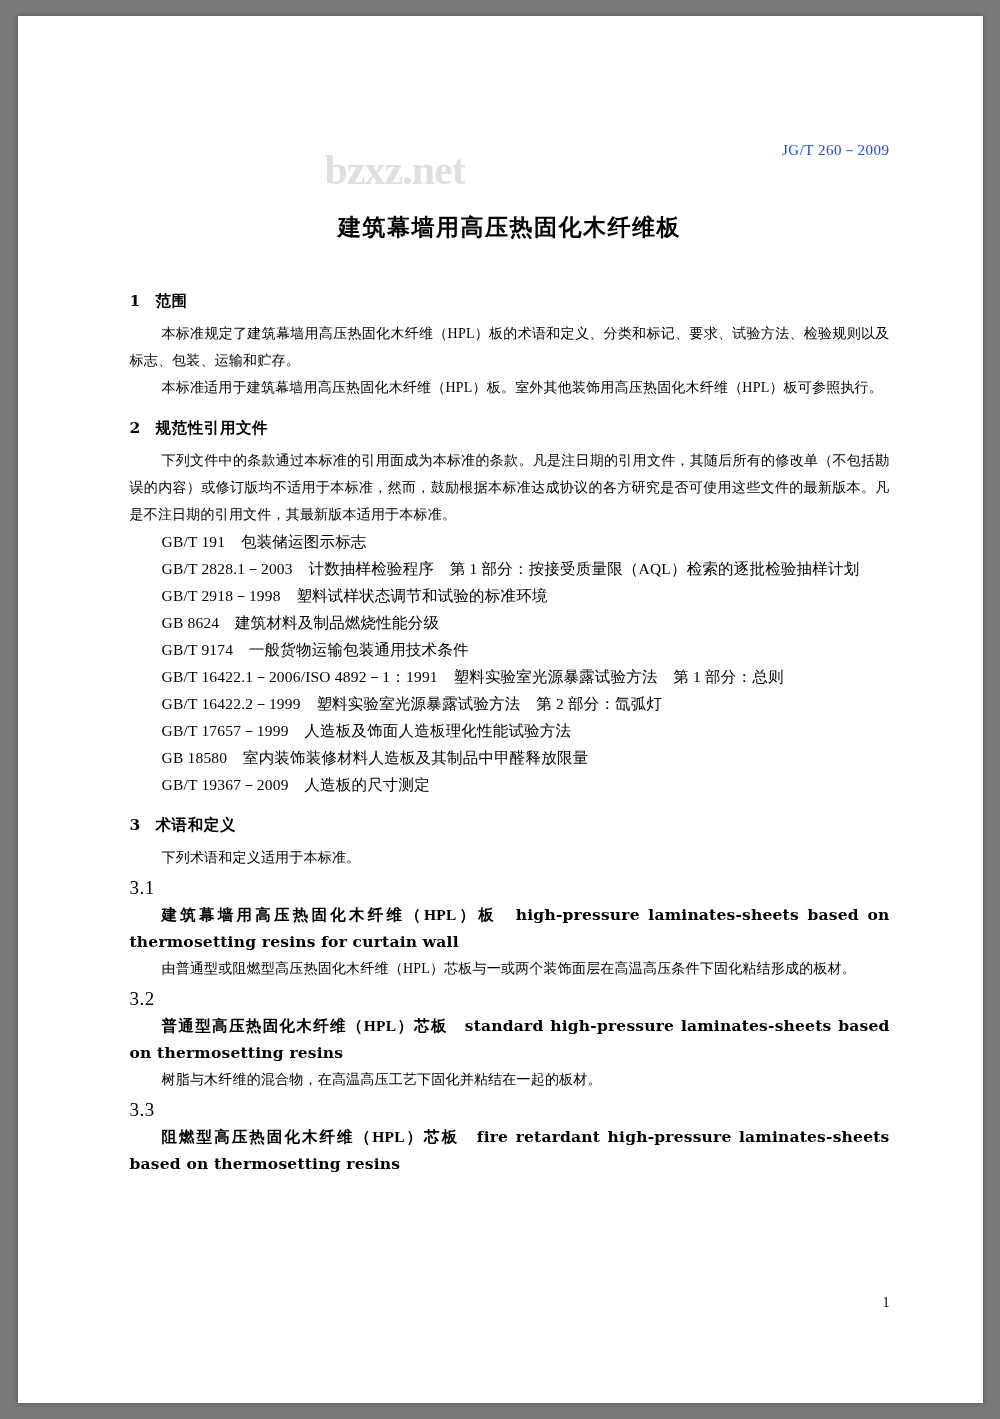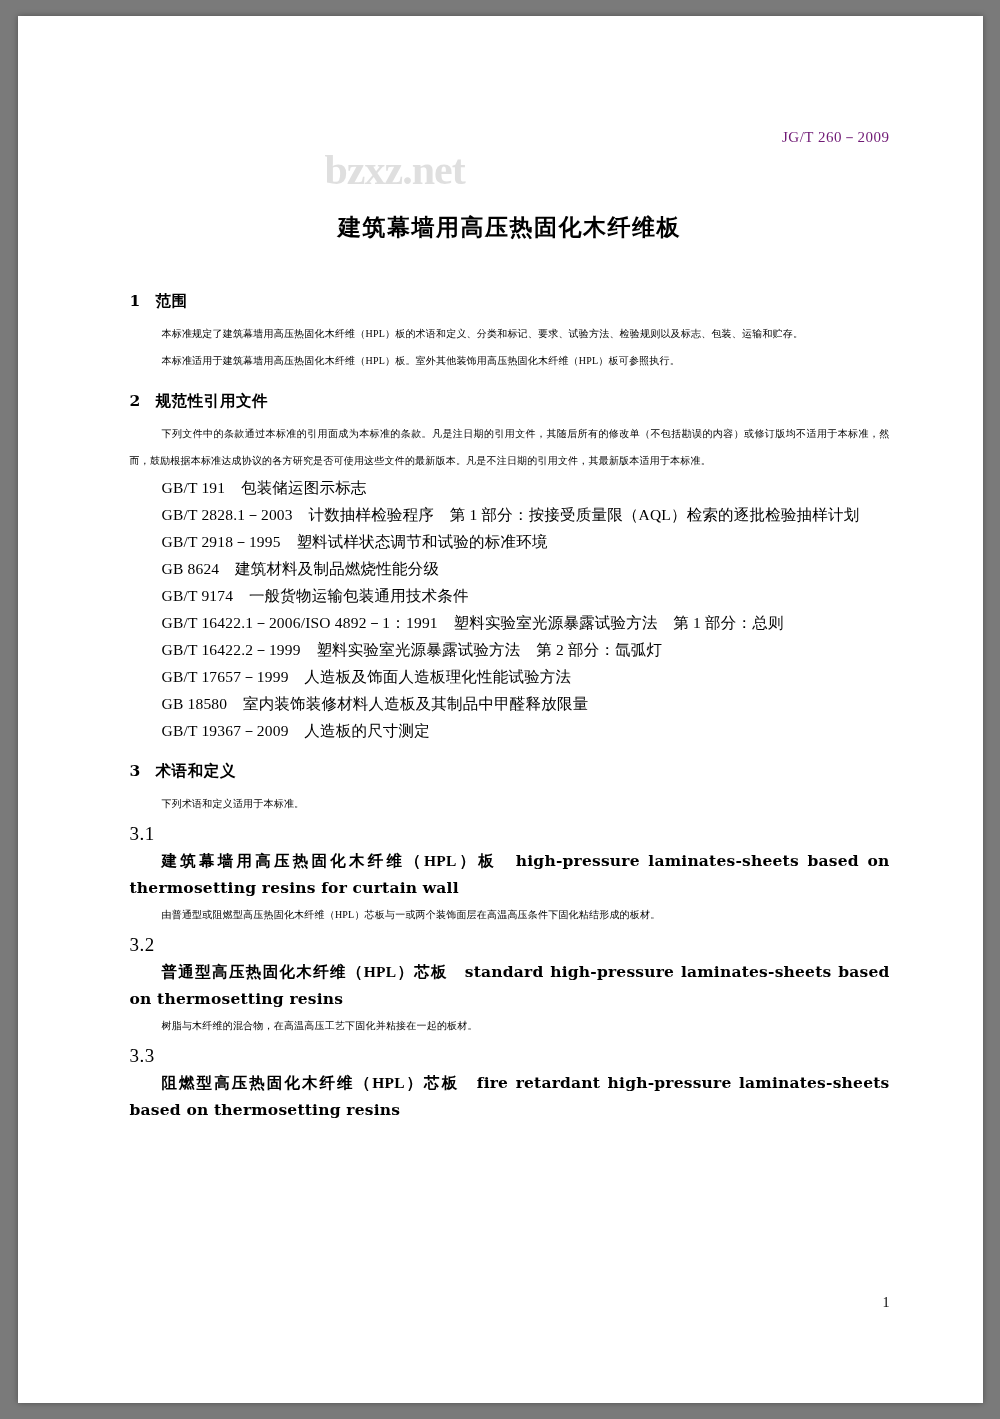--- a/index.html
+++ b/index.html
@@ -27,24 +27,24 @@
   .content {
     position: absolute;
     left: 112px;
     top: 0;
     width: 760px;
     height: 100%;
   }
   .std-code {
     position: absolute;
     right: 0;
-    top: 112px;
+    top: 125px;
     font-size: 15px;
     letter-spacing: 0.5px;
-    color: #701a75;
+    color: #1d4ed8;
     font-family: "Liberation Serif", serif;
   }
   .watermark {
     position: absolute;
     left: 195px;
     top: 130px;
     font-family: Liberation Serif, serif;
     font-weight: bold;
     font-size: 42px;
     color: rgba(150,150,150,0.30);
@@ -74,21 +74,21 @@
     font-weight: bold;
     margin: 17px 0 8px 0;
     letter-spacing: 0.6px;
     font-family: "DejaVu Serif", "Liberation Serif", serif;
   }
   .sec-head .num {
     display: inline-block;
     min-width: 26px;
   }
   .para {
-    font-size: 10px;
+    font-size: 14px;
     line-height: 27px;
     text-indent: 32px;
     text-align: justify;
     letter-spacing: 0.2px;
   }
   .ref {
     font-size: 15.5px;
     line-height: 27px;
     text-indent: 32px;
     text-align: justify;
@@ -144,41 +144,41 @@
       </div>
       <div class="para">本标准规定了建筑幕墙用高压热固化木纤维（HPL）板的术语和定义、分类和标记、要求、试验方法、检验规则以及标志、包装、运输和贮存。</div>
       <div class="para">本标准适用于建筑幕墙用高压热固化木纤维（HPL）板。室外其他装饰用高压热固化木纤维（HPL）板可参照执行。</div>
 
       <div class="sec-head">
         <span class="num">2</span><span>规范性引用文件</span>
       </div>
       <div class="para">下列文件中的条款通过本标准的引用面成为本标准的条款。凡是注日期的引用文件，其随后所有的修改单（不包括勘误的内容）或修订版均不适用于本标准，然而，鼓励根据本标准达成协议的各方研究是否可使用这些文件的最新版本。凡是不注日期的引用文件，其最新版本适用于本标准。</div>
       <div class="ref">GB/T 191　包装储运图示标志</div>
       <div class="ref">GB/T 2828.1－2003　计数抽样检验程序　第 1 部分：按接受质量限（AQL）检索的逐批检验抽样计划</div>
-      <div class="ref">GB/T 2918－1995　塑料试样状态调节和试验的标准环境</div>
+      <div class="ref">GB/T 2918－1998　塑料试样状态调节和试验的标准环境</div>
       <div class="ref">GB 8624　建筑材料及制品燃烧性能分级</div>
       <div class="ref">GB/T 9174　一般货物运输包装通用技术条件</div>
       <div class="ref">GB/T 16422.1－2006/ISO 4892－1：1991　塑料实验室光源暴露试验方法　第 1 部分：总则</div>
       <div class="ref">GB/T 16422.2－1999　塑料实验室光源暴露试验方法　第 2 部分：氙弧灯</div>
       <div class="ref">GB/T 17657－1999　人造板及饰面人造板理化性能试验方法</div>
       <div class="ref">GB 18580　室内装饰装修材料人造板及其制品中甲醛释放限量</div>
       <div class="ref">GB/T 19367－2009　人造板的尺寸测定</div>
 
       <div class="sec-head">
         <span class="num">3</span><span>术语和定义</span>
       </div>
       <div class="para">下列术语和定义适用于本标准。</div>
 
       <div class="subnum">3.1</div>
       <div class="term"><span>建筑幕墙用高压热固化木纤维（HPL）板</span>　<span class="en">high-pressure laminates-sheets based on thermosetting resins for curtain wall</span></div>
       <div class="para">由普通型或阻燃型高压热固化木纤维（HPL）芯板与一或两个装饰面层在高温高压条件下固化粘结形成的板材。</div>
 
       <div class="subnum">3.2</div>
       <div class="term"><span>普通型高压热固化木纤维（HPL）芯板</span>　<span class="en">standard high-pressure laminates-sheets based on thermosetting resins</span></div>
-      <div class="para">树脂与木纤维的混合物，在高温高压工艺下固化并粘接在一起的板材。</div>
+      <div class="para">树脂与木纤维的混合物，在高温高压工艺下固化并粘结在一起的板材。</div>
 
       <div class="subnum">3.3</div>
       <div class="term"><span>阻燃型高压热固化木纤维（HPL）芯板</span>　<span class="en">fire retardant high-pressure laminates-sheets based on thermosetting resins</span></div>
 
     </div>
 
     <div class="page-num">1</div>
   </div>
 </div>
 

